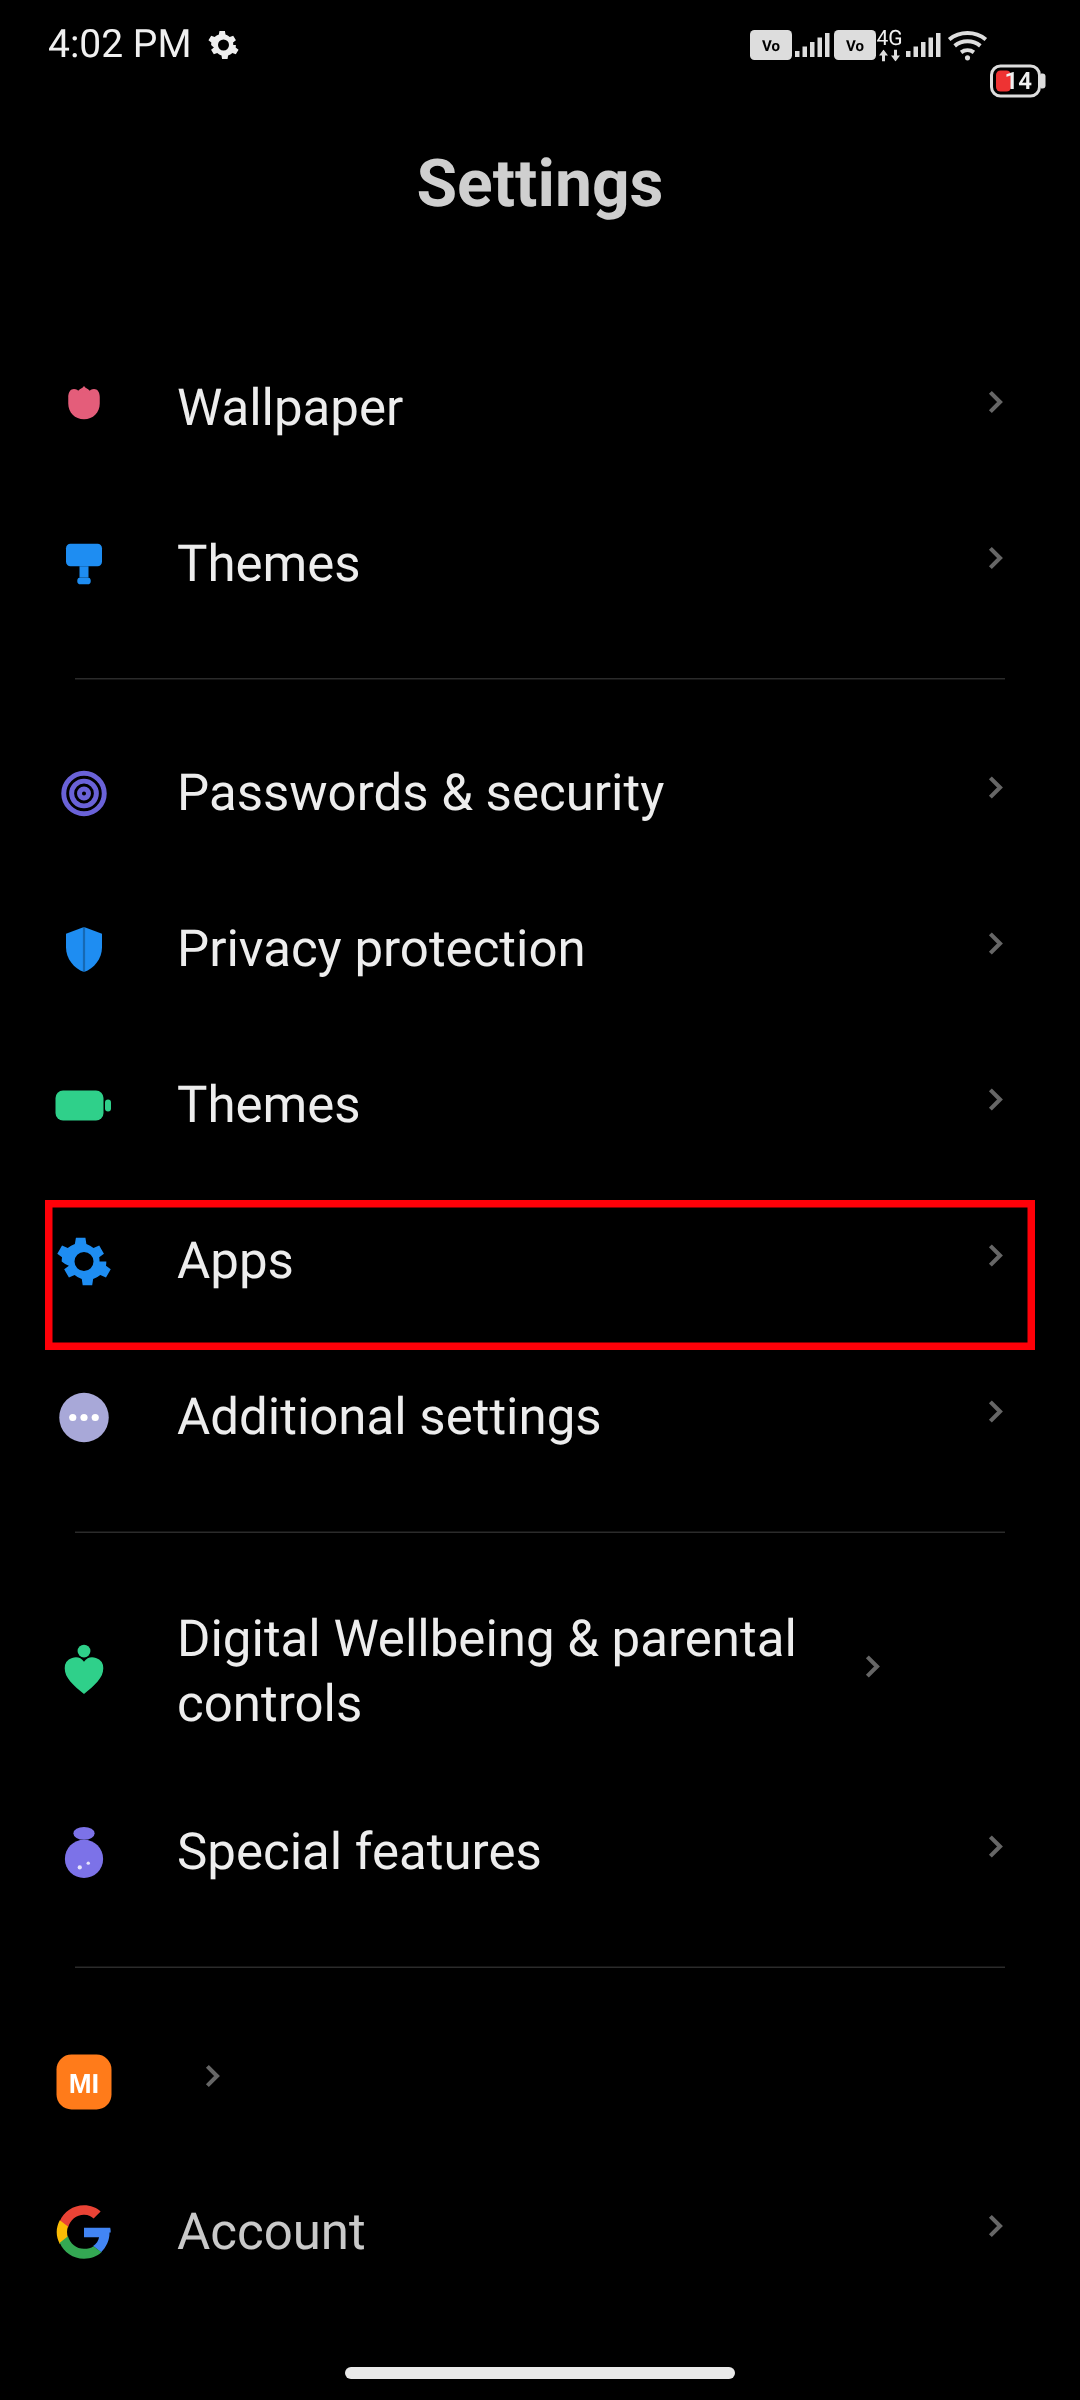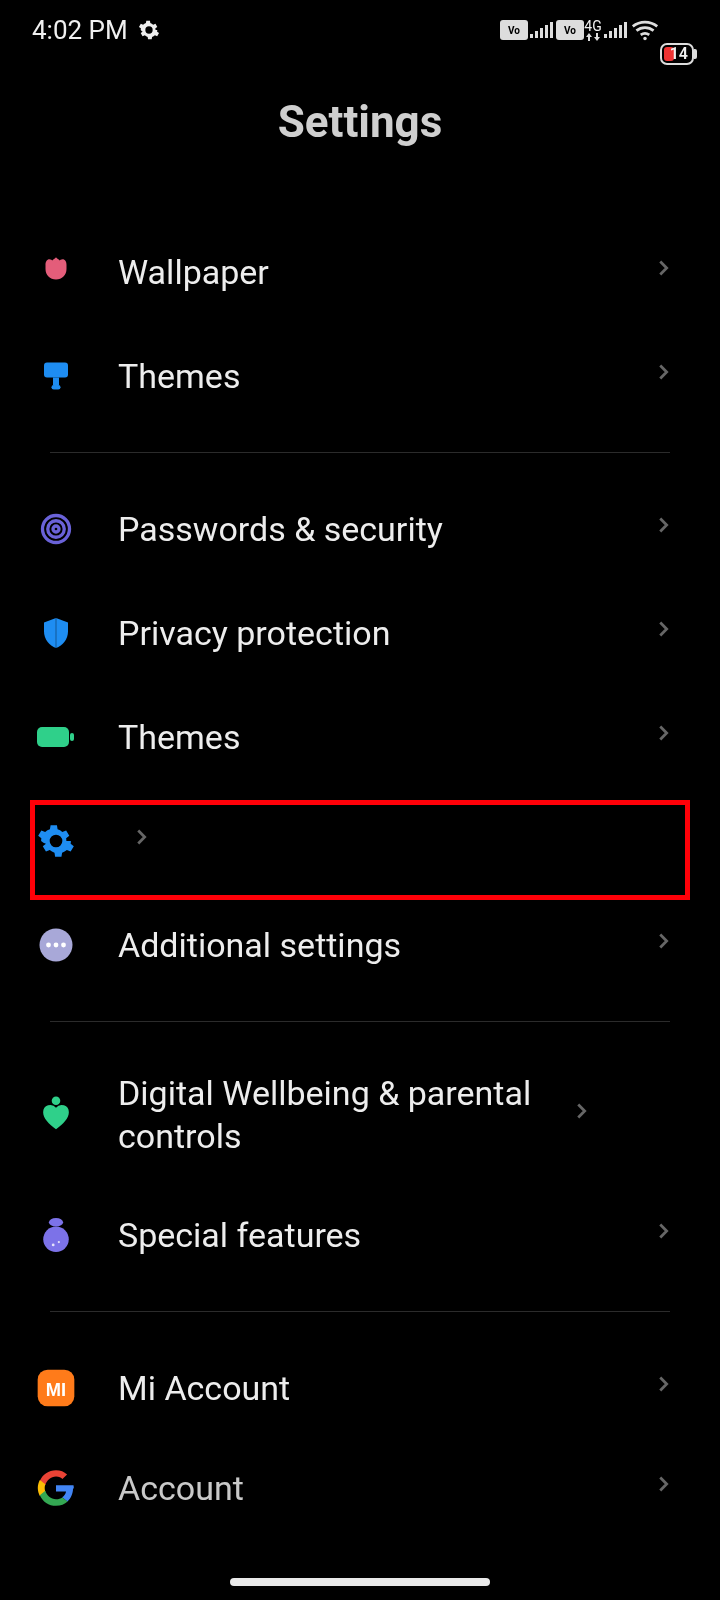--- a/index.html
+++ b/index.html
@@ -250,20 +250,21 @@
     </span>
   </div>
 
   <div class="row">
     <span class="icon">
       <svg width="38" height="38" viewBox="0 0 24 24" fill="#1e8df2">
           <path d="M12 8a4 4 0 1 0 0 8 4 4 0 0 0 0-8zm9.4 4c0 .6-.05 1.2-.15 1.8l2 1.5-2 3.4-2.4-1a9 9 0 0 1-3 1.7l-.4 2.6h-4l-.4-2.6a9 9 0 0 1-3-1.7l-2.4 1-2-3.4 2-1.5A9 9 0 0 1 2.6 12c0-.6.05-1.2.15-1.8l-2-1.5 2-3.4 2.4 1a9 9 0 0 1 3-1.7L8.6 2h4l.4 2.6a9 9 0 0 1 3 1.7l2.4-1 2 3.4-2 1.5c.1.6.15 1.2.15 1.8z"></path>
           <circle cx="12" cy="12" r="3" fill="#000"></circle>
         </svg>
     </span>
+    <span class="label">Apps</span>
     <span class="chev">
       <svg width="22" height="22" viewBox="0 0 24 24" fill="none" stroke="#666" stroke-width="3">
           <path d="M9 5l7 7-7 7"></path>
         </svg>
     </span>
   </div>
 
   <div class="row">
     <span class="icon">
       <svg width="36" height="36" viewBox="0 0 24 24">
@@ -317,21 +318,20 @@
 
   <div class="divider"></div>
 
   <div class="row">
     <span class="icon">
       <svg width="40" height="40" viewBox="0 0 24 24">
           <rect x="1" y="1" width="22" height="22" rx="6" fill="#ff7b1a"></rect>
           <text x="12" y="16.5" text-anchor="middle" font-size="11" font-weight="700" fill="#fff" font-family="Arial">MI</text>
         </svg>
     </span>
-    <span class="label">Mi Account</span>
     <span class="chev">
       <svg width="22" height="22" viewBox="0 0 24 24" fill="none" stroke="#666" stroke-width="3">
           <path d="M9 5l7 7-7 7"></path>
         </svg>
     </span>
   </div>
 
   <div class="row" style="padding-bottom:0; min-height:60px; overflow:hidden;">
     <span class="icon">
       <svg width="38" height="38" viewBox="0 0 48 48">

